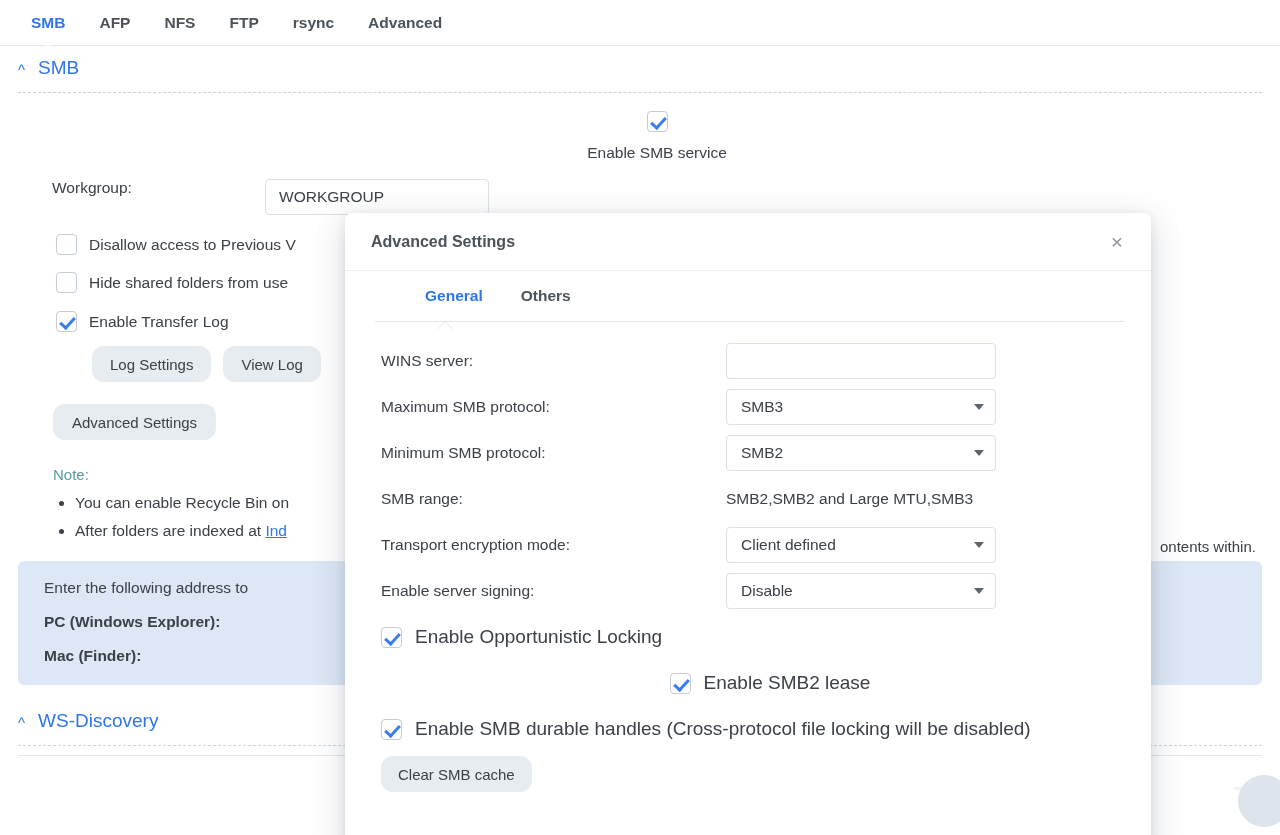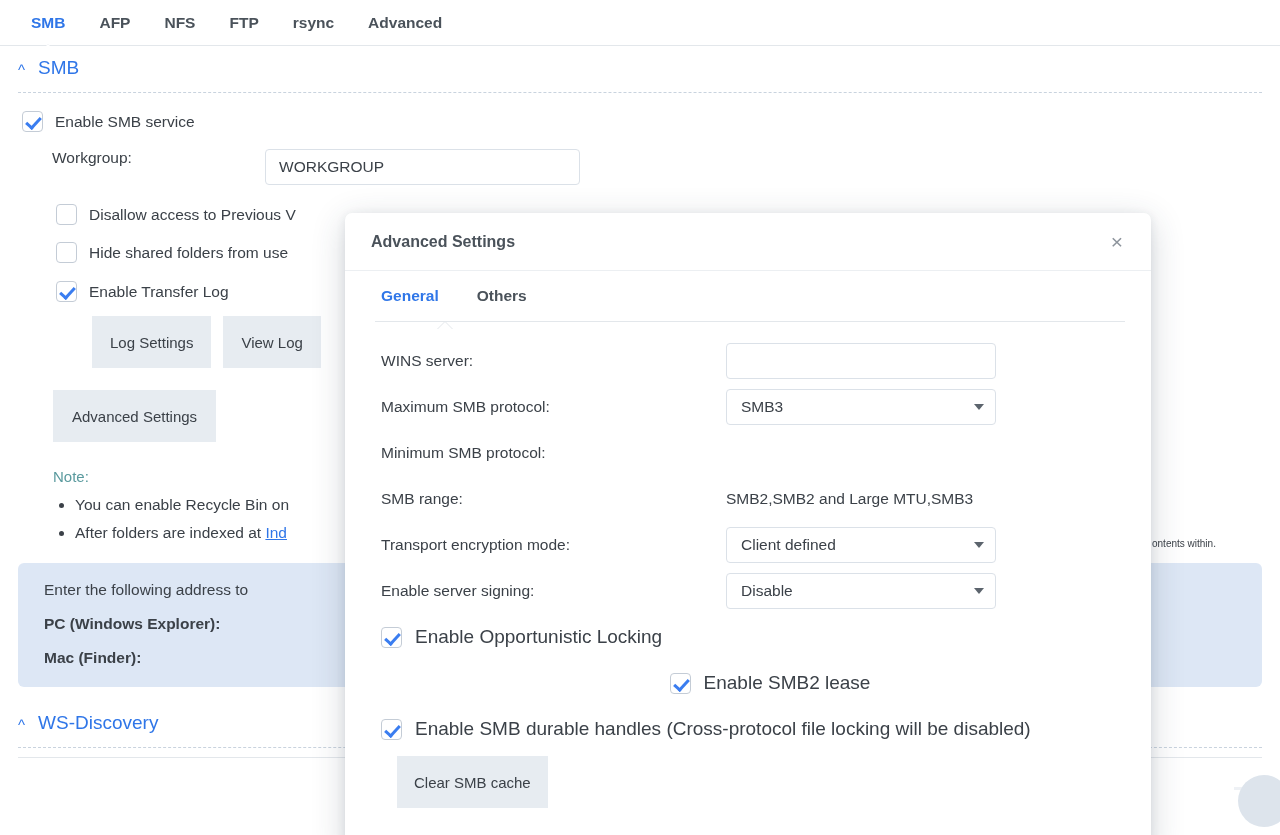--- a/index.html
+++ b/index.html
@@ -87,22 +87,22 @@
   
   .tfield {
     border: 1px solid #dbe1e8; border-radius: 4px;
     background: #fff; height: 36px;
     display: flex; align-items: center;
     padding: 0 13px; font-size: 15.5px; color: #3b4148;
   }
 
   
   .gbtn {
-    background: #e7ecf1; border: none; border-radius: 0;
-    height: 52px; padding: 0 18px;
+    background: #e7ecf1; border: none; border-radius: 12px;
+    height: 36px; padding: 0 18px;
     font-size: 15px; color: #3b4148;
     font-family: "Liberation Sans", sans-serif;
     cursor: pointer; display: inline-flex; align-items: center;
   }
 
   
   .note-title { color: #5a9a9e; font-size: 15px; }
   .note-list { margin: 6px 0 0 0; padding: 0 0 0 22px; }
   .note-list li { font-size: 15.5px; line-height: 28px; color: #3b4148; }
   .note-list a { color: #2f76e8; text-decoration: underline; }
@@ -142,21 +142,21 @@
   #dialog .dtabs {
     display: flex; align-items: center; height: 50px;
     padding: 0 26px 0 30px; gap: 0;
     position: relative;
   }
   #dialog .dtab {
     font-size: 15.5px; font-weight: bold; color: #4a525a;
     padding: 0 19px; height: 50px; line-height: 50px;
     cursor: pointer; position: relative;
   }
-  #dialog .dtab:first-child { padding-left: 6px; }
+  #dialog .dtab:first-child { padding-left: 6px; margin-left: 44px; }
   #dialog .dtab.active { color: #2f76e8; }
   #dialog .dtabs-rule {
     margin: 0 26px 0 30px;
     border-top: 1px solid #e3e7eb;
     position: relative;
   }
   #dialog .dtab-arrow {
     position: absolute; left: 62px; top: -1px;
     width: 0; height: 0;
     border-left: 8px solid transparent;
@@ -231,28 +231,28 @@
 </div>
 
 <div id="page">
 
   <div class="section-head">
     <span class="caret">^</span>
     <span>SMB</span>
   </div>
   <div class="dashed-rule"></div>
 
-  <div class="cbrow" style="margin:18px 0 0 22px;">
+  <div class="cbrow" style="margin:18px 0 0 34px;flex-direction:column;">
     <span class="cb checked"></span>
     <span class="lbl">Enable SMB service</span>
   </div>
 
   <div style="display:flex;align-items:flex-start;margin:17px 0 0 52px;">
     <span style="font-size:15.5px;width:213px;">Workgroup:</span>
-    <div class="tfield" style="width:315px;">
+    <div class="tfield" style="width:224px;">
       <span>WORKGROUP</span>
     </div>
   </div>
 
   <div class="cbrow" style="margin:19px 0 0 56px;">
     <span class="cb"></span>
     <span class="lbl">Disallow access to Previous V</span>
   </div>
 
   <div class="cbrow" style="margin:17px 0 0 56px;">
@@ -275,21 +275,21 @@
   </div>
 
   <div style="margin:26px 0 0 53px;">
     <div class="note-title">Note:</div>
     <ul class="note-list">
       <li>You can enable Recycle Bin on</li>
       <li><span>After folders are indexed at </span><a href="#">Ind</a></li>
     </ul>
   </div>
 
-  <div style="position:absolute;left:1152px;top:492px;font-size:10px;white-space:nowrap;">ontents within.</div>
+  <div style="position:absolute;left:1152px;top:492px;font-size:15px;white-space:nowrap;padding-left:8px;">ontents within.</div>
 
   <div class="infobox" style="margin-top:16px;height:124px;">
     <div class="line1">Enter the following address to</div>
     <div class="lrow">PC (Windows Explorer):</div>
     <div class="lrow">Mac (Finder):</div>
   </div>
 
   <div class="section-head" style="margin-top:14px;">
     <span class="caret">^</span>
     <span>WS-Discovery</span>
@@ -328,20 +328,26 @@
       <div class="fctl">
         <div class="fselect">
           <span>SMB3</span>
           <span class="arr"></span>
         </div>
       </div>
     </div>
 
     <div class="frow">
       <div class="flabel">Minimum SMB protocol:</div>
+      <div class="fctl">
+        <div class="fselect">
+          <span>SMB2</span>
+          <span class="arr"></span>
+        </div>
+      </div>
     </div>
 
     <div class="frow">
       <div class="flabel">SMB range:</div>
       <div class="fctl">
         <span class="fstatic">SMB2,SMB2 and Large MTU,SMB3</span>
       </div>
     </div>
 
     <div class="frow">
@@ -373,20 +379,20 @@
       <span class="cb checked"></span>
       <span class="lbl">Enable SMB2 lease</span>
     </div>
 
     <div class="dcheck">
       <span class="cb checked"></span>
       <span class="lbl">Enable SMB durable handles (Cross-protocol file locking will be disabled)</span>
     </div>
 
     <div style="margin-top:4px;">
-      <button class="gbtn" style="padding:0 17px;margin-left:16px;">Clear SMB cache</button>
+      <button class="gbtn" style="padding:0 17px;">Clear SMB cache</button>
     </div>
 
   </div>
 </div>
 
 <div id="fab-strip"></div>
 <div id="fab"></div>
 
 </body></html>

